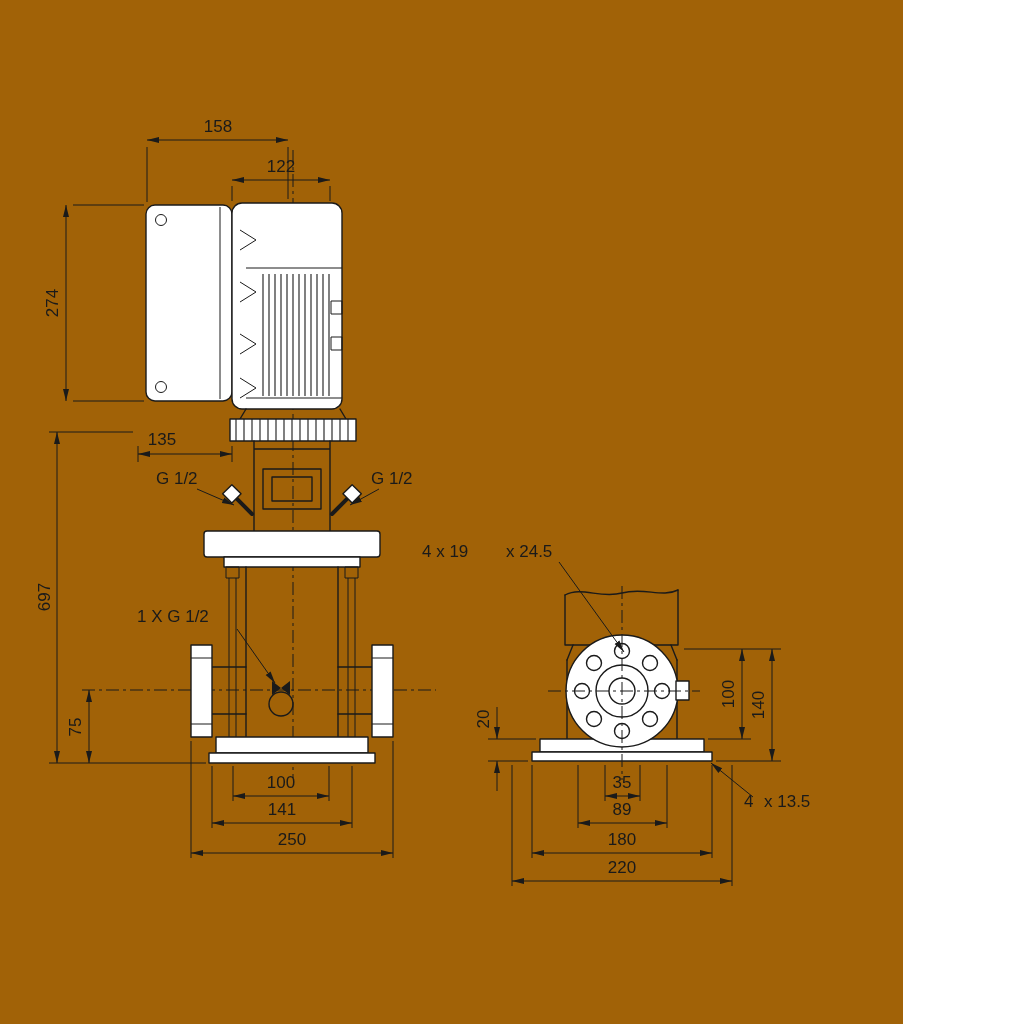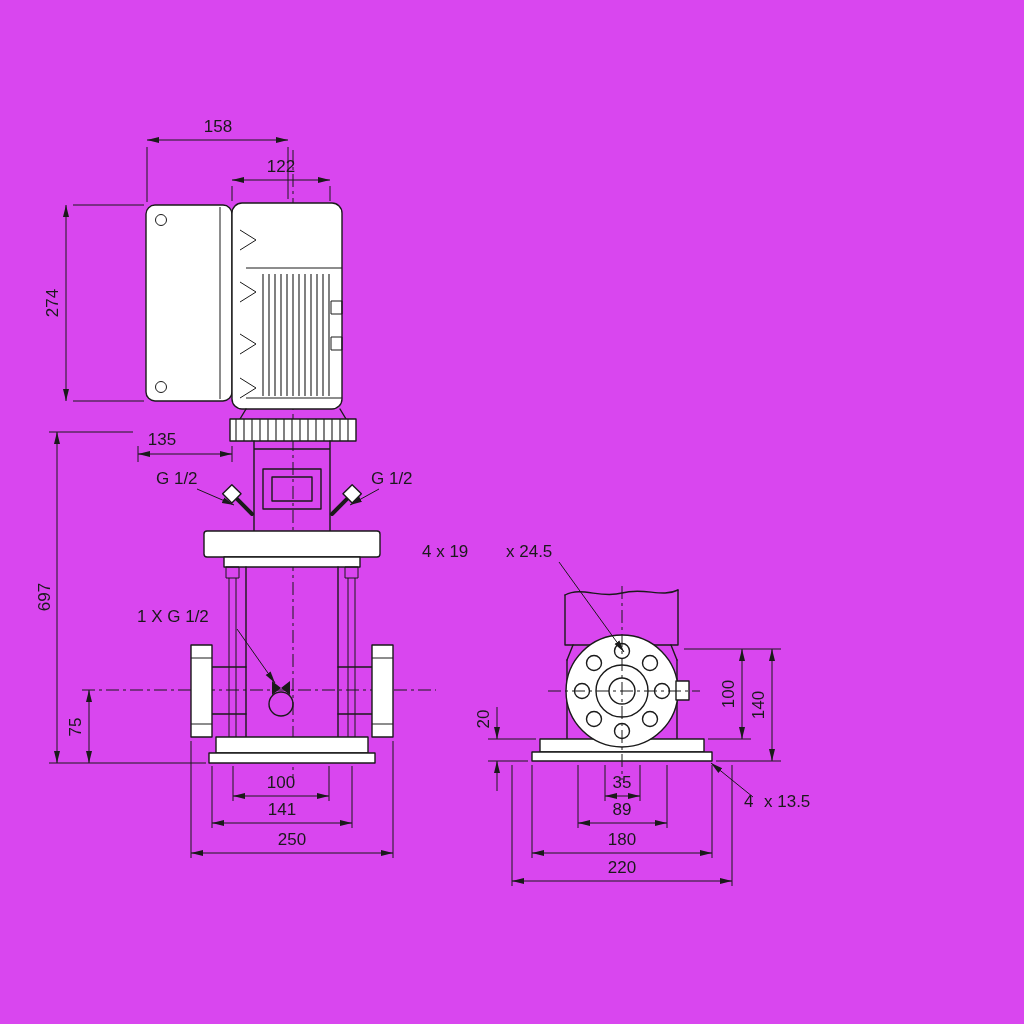--- a/index.html
+++ b/index.html
@@ -1,16 +1,16 @@
 <!DOCTYPE html>
 <html><head>
 <meta charset="utf-8">
 <style>
   html,body{margin:0;padding:0;background:#ffffff;}
-  .stage{position:relative;width:1024px;height:1024px;background:#d946ef;overflow:hidden;}
+  .stage{position:relative;width:903px;height:1024px;background:#a16207;overflow:hidden;}
   svg text{font-family:"Liberation Sans",sans-serif;font-size:17px;fill:#1a1a1a;}
   .o  {fill:none;stroke:#1a1a1a;stroke-width:1.4;stroke-linejoin:round;stroke-linecap:round;}
   .of {fill:#ffffff;stroke:#1a1a1a;stroke-width:1.4;stroke-linejoin:round;}
   .t  {fill:none;stroke:#1a1a1a;stroke-width:1;}
   .cl {fill:none;stroke:#1a1a1a;stroke-width:1;stroke-dasharray:13 4 3 4;}
   .fin{fill:none;stroke:#1a1a1a;stroke-width:1.1;}
   .blk{fill:#1a1a1a;stroke:none;}
   .stub{fill:none;stroke:#1a1a1a;stroke-width:4;stroke-linecap:round;}
 </style>
 </head>

